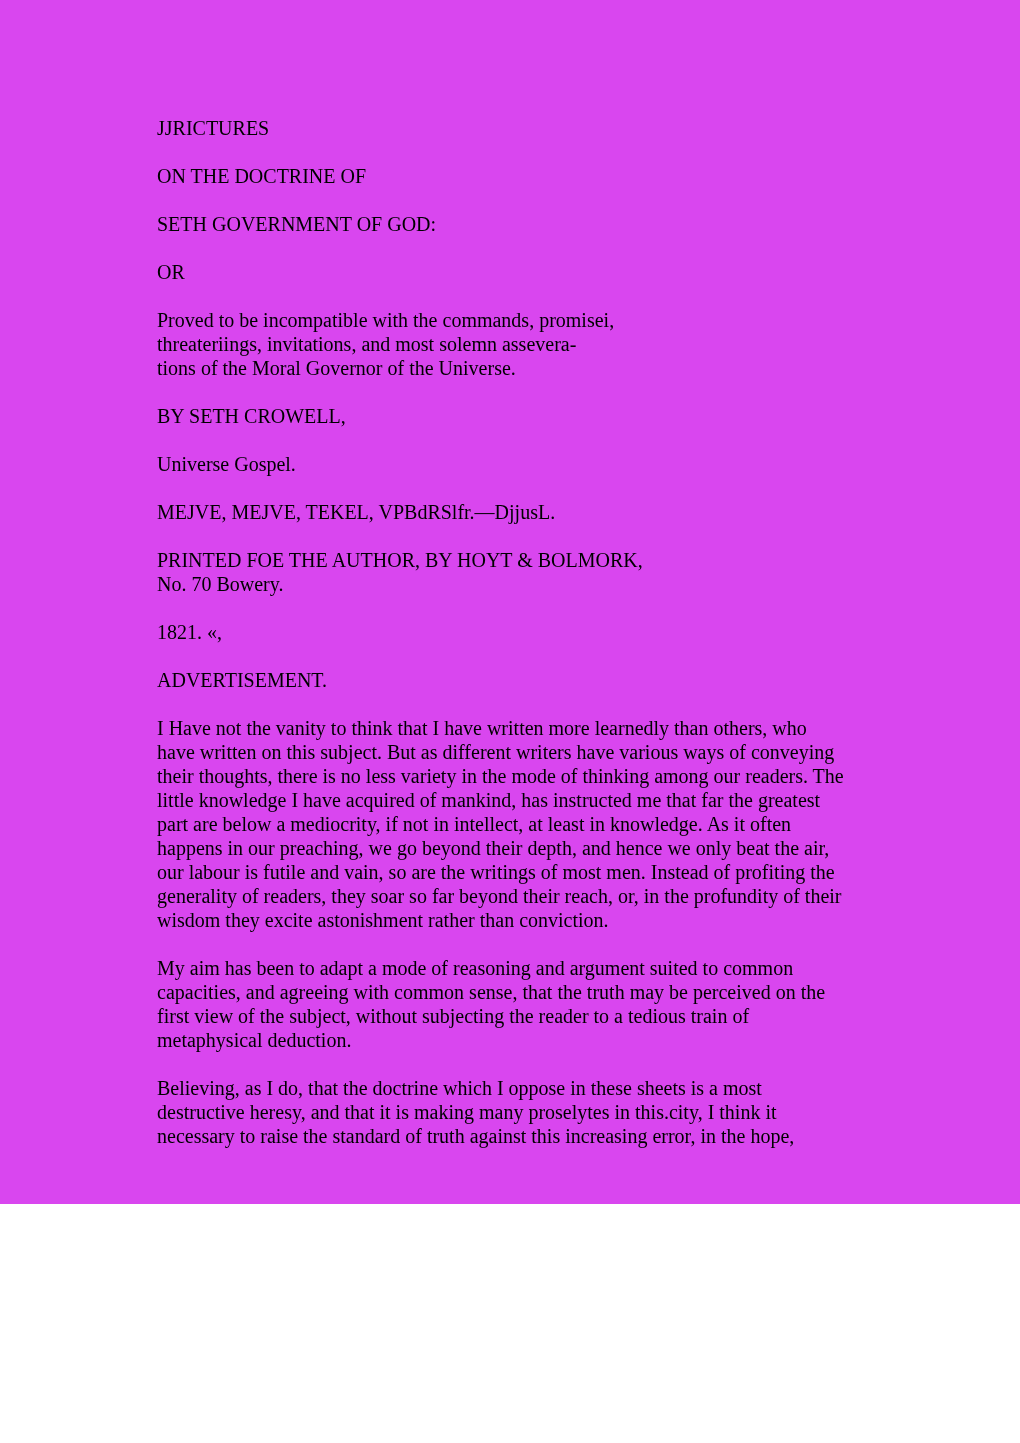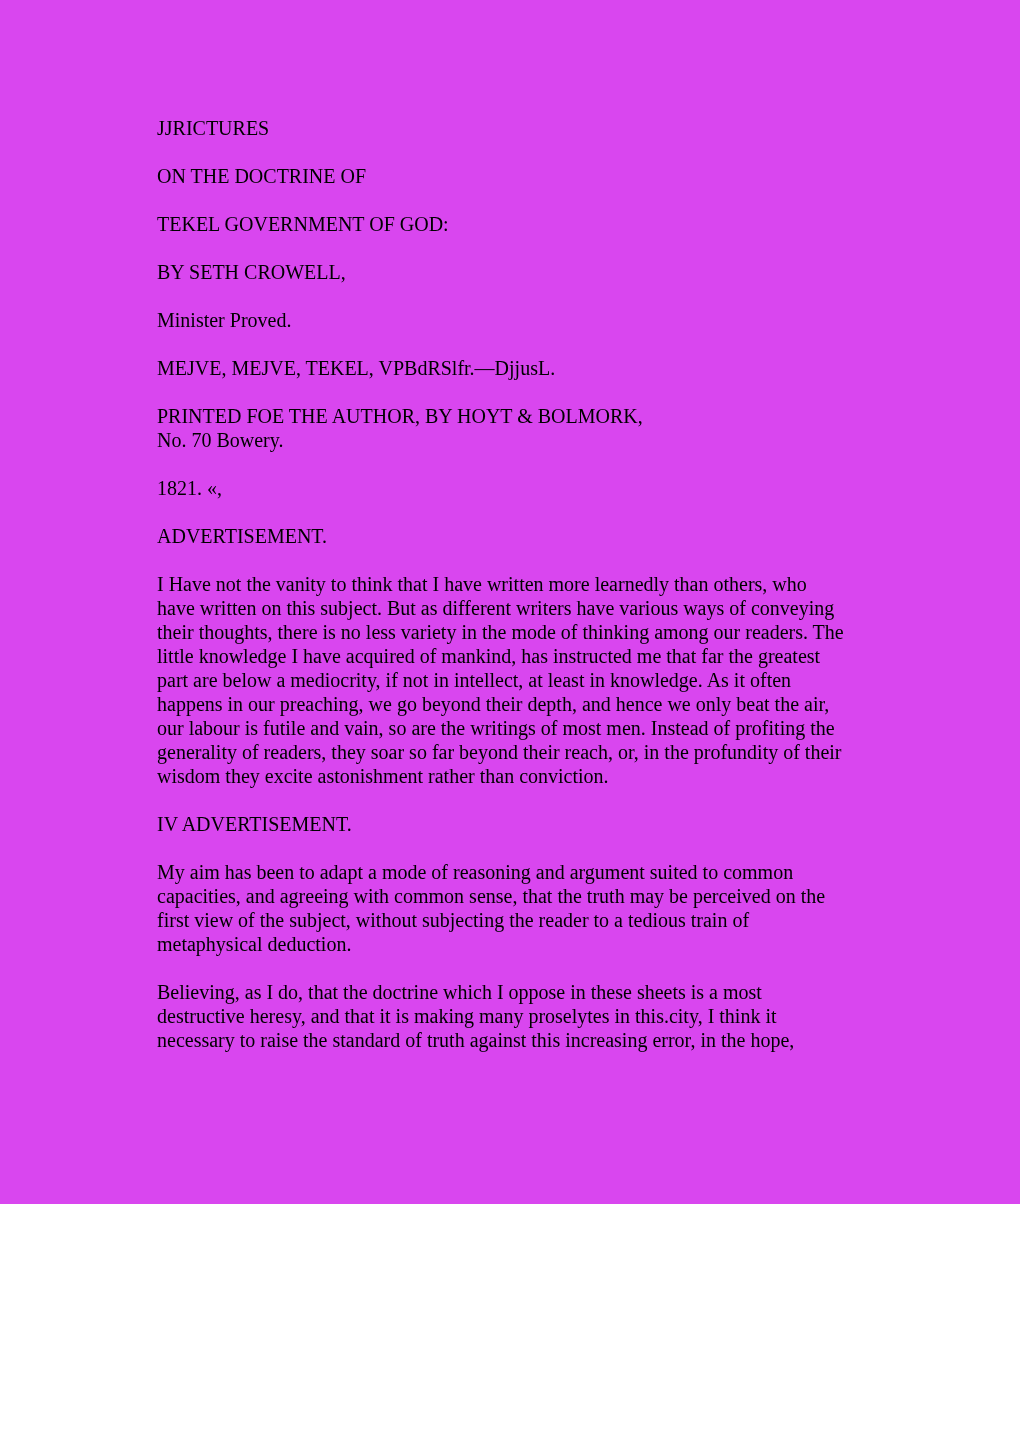--- a/index.html
+++ b/index.html
@@ -29,38 +29,41 @@
     white-space: pre-line;
   }
 </style>
 </head>
 <body>
 
 <div class="page">
   <div class="doc-text">
     <p>JJRICTURES</p>
     <p>ON THE DOCTRINE OF</p>
-    <p>TEKEL GOVERNMENT OF GOD:</p>
+    <p>SETH GOVERNMENT OF GOD:</p>
+    <p>OR</p>
+    <p>Proved to be incompatible with the commands, promisei,
+threateriings, invitations, and most solemn assevera-
+tions of the Moral Governor of the Universe.</p>
     <p>BY SETH CROWELL,</p>
-    <p>Minister Proved.</p>
+    <p>Universe Gospel.</p>
     <p>MEJVE, MEJVE, TEKEL, VPBdRSlfr.—DjjusL.</p>
     <p>PRINTED FOE THE AUTHOR, BY HOYT &amp; BOLMORK,
 No. 70 Bowery.</p>
     <p>1821. «,</p>
     <p>ADVERTISEMENT.</p>
     <p>I Have not the vanity to think that I have written more learnedly than others, who
 have written on this subject. But as different writers have various ways of conveying
 their thoughts, there is no less variety in the mode of thinking among our readers. The
 little knowledge I have acquired of mankind, has instructed me that far the greatest
 part are below a mediocrity, if not in intellect, at least in knowledge. As it often
 happens in our preaching, we go beyond their depth, and hence we only beat the air,
 our labour is futile and vain, so are the writings of most men. Instead of profiting the
 generality of readers, they soar so far beyond their reach, or, in the profundity of their
 wisdom they excite astonishment rather than conviction.</p>
-    <p>IV ADVERTISEMENT.</p>
     <p>My aim has been to adapt a mode of reasoning and argument suited to common
 capacities, and agreeing with common sense, that the truth may be perceived on the
 first view of the subject, without subjecting the reader to a tedious train of
 metaphysical deduction.</p>
     <p>Believing, as I do, that the doctrine which I oppose in these sheets is a most
 destructive heresy, and that it is making many proselytes in this.city, I think it
 necessary to raise the standard of truth against this increasing error, in the hope,</p>
   </div>
 </div>
 

